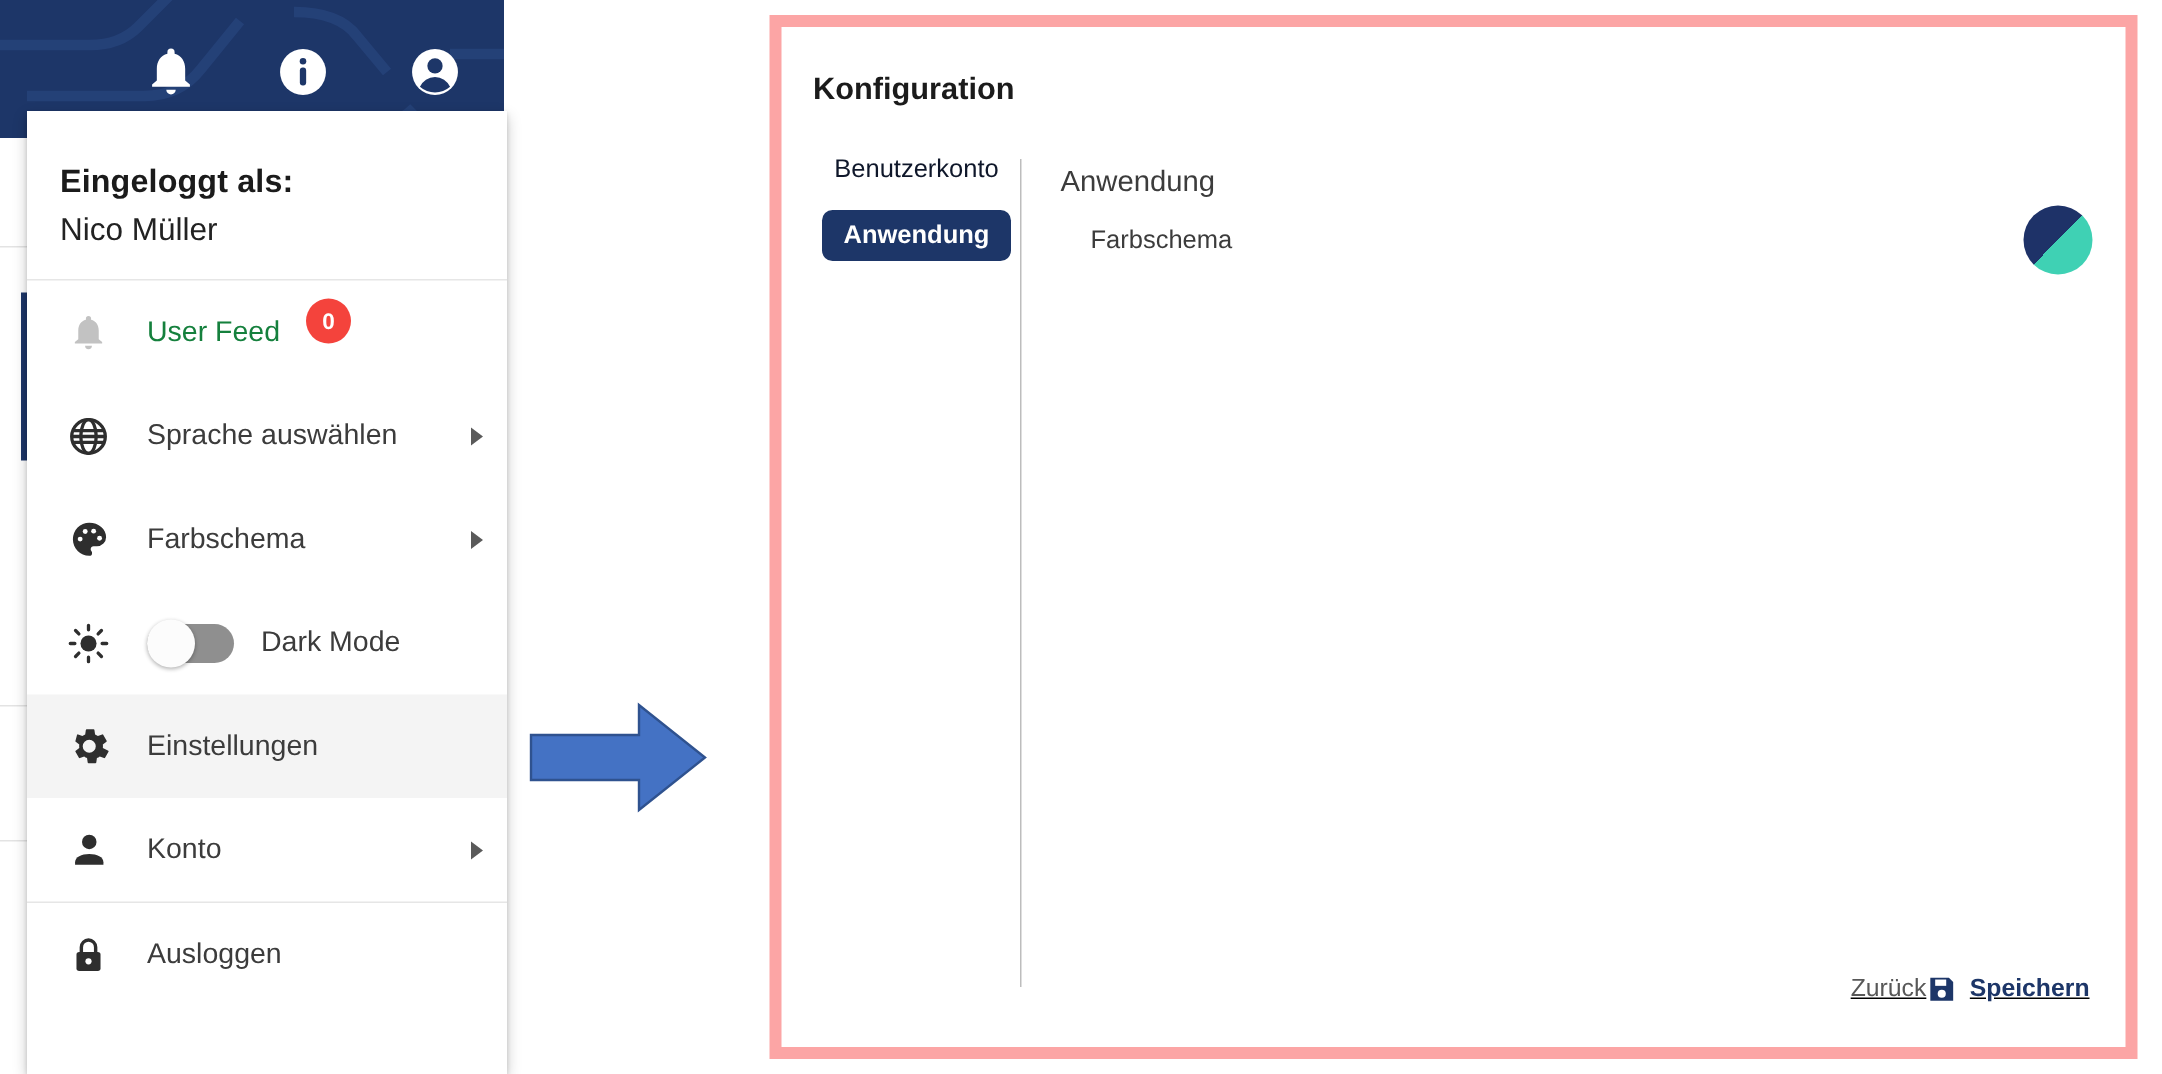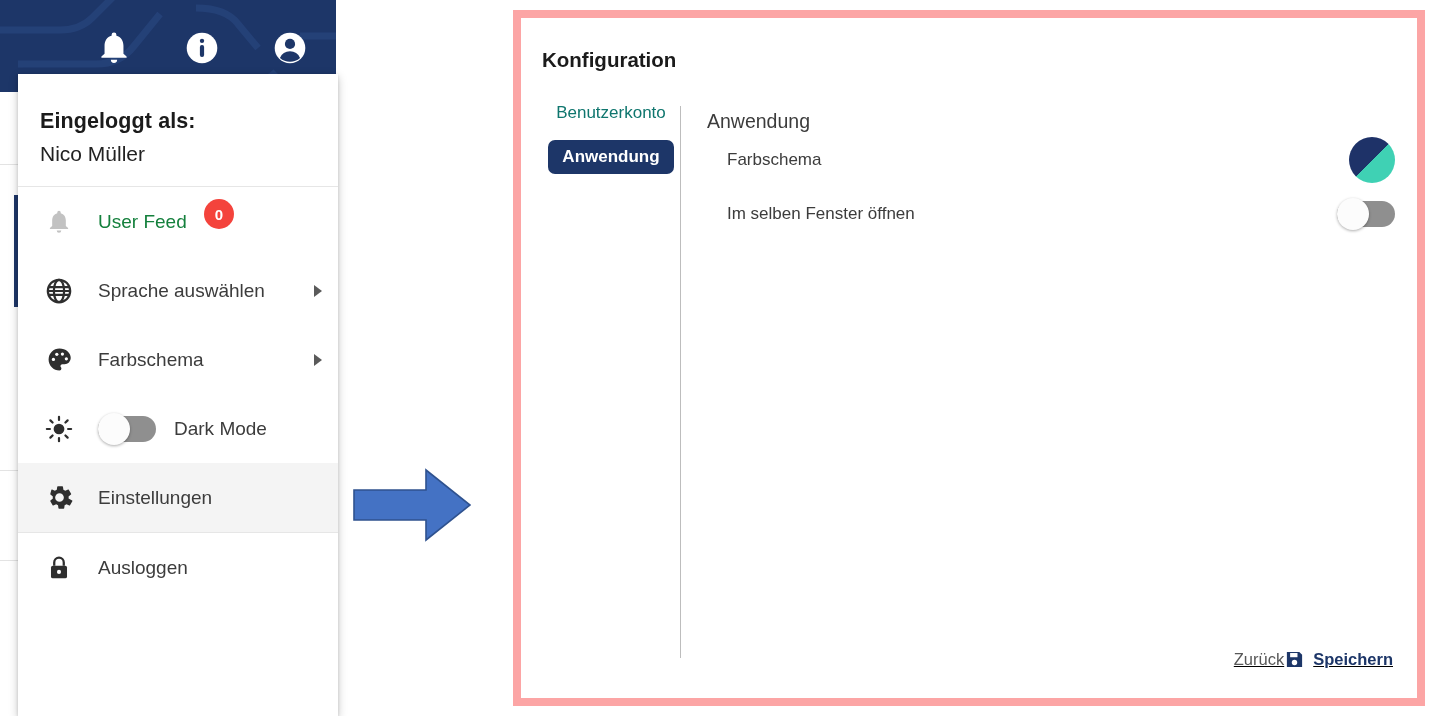--- a/index.html
+++ b/index.html
@@ -106,21 +106,21 @@
   .dlg-title{
     position:absolute;left:21px;top:30px;
     font-size:20.5px;font-weight:bold;color:#1b1b1b;
   }
   .dlg-body{position:absolute;left:0;top:78px;right:0;bottom:74px;}
   .dlg-nav{
     position:absolute;left:21px;top:0;width:138px;
     display:flex;flex-direction:column;align-items:center;gap:10px;
   }
   .nav-item{
-    font-size:17px;color:#0f766e;padding:7px 14px;border-radius:7px;
+    font-size:17px;color:#0f172a;padding:7px 14px;border-radius:7px;
     white-space:nowrap;
   }
   .nav-item.active{background:#1d3668;color:#ffffff;font-weight:bold;}
   .dlg-divider{
     position:absolute;left:159px;top:10px;width:1px;height:552px;
     background:#bdbdbd;
   }
   .dlg-pane{position:absolute;left:186px;top:0;right:22px;}
   .pane-title{font-size:19.5px;color:#3c3c3c;margin:14px 0 0 0;}
   .pref-row{
@@ -246,20 +246,30 @@
 
     <div class="mi hl">
       <span class="mi-ico">
         <svg width="29" height="29" viewBox="0 0 24 24">
           <path fill="#2e2e2e" d="M19.5 12.9c.04-.3.06-.6.06-.9s-.02-.6-.07-.9l2-1.54a.48.48 0 0 0 .11-.6l-1.9-3.28a.48.48 0 0 0-.58-.21l-2.35.94a7 7 0 0 0-1.55-.9l-.36-2.5a.47.47 0 0 0-.47-.4h-3.8a.47.47 0 0 0-.47.4l-.36 2.5c-.56.23-1.08.54-1.55.9l-2.35-.94a.48.48 0 0 0-.58.21L4.4 8.96a.47.47 0 0 0 .11.6l2 1.54c-.05.3-.08.6-.08.9s.03.6.08.9l-2 1.54a.47.47 0 0 0-.11.6l1.9 3.28c.12.21.37.29.58.21l2.35-.94c.47.37 1 .67 1.55.9l.36 2.5c.03.23.23.4.47.4h3.8c.24 0 .44-.17.47-.4l.36-2.5c.56-.23 1.08-.53 1.55-.9l2.35.94c.21.08.46 0 .58-.21l1.9-3.28a.48.48 0 0 0-.11-.6zM12 15.6A3.6 3.6 0 1 1 12 8.4a3.6 3.6 0 0 1 0 7.2z"></path>
         </svg>
       </span>
       <span class="mi-lbl">Einstellungen</span>
     </div>
 
+    <div class="mi">
+      <span class="mi-ico">
+        <svg width="27" height="27" viewBox="0 0 24 24">
+          <circle cx="12" cy="7.4" r="4.3" fill="#2e2e2e"></circle>
+          <path fill="#2e2e2e" d="M3.6 19.4c0-3.1 3.8-4.9 8.4-4.9s8.4 1.8 8.4 4.9v1.5H3.6z"></path>
+        </svg>
+      </span>
+      <span class="mi-lbl">Konto</span>
+      <span class="mi-caret"></span>
+    </div>
 
     <div class="menu-sep"></div>
 
     <div class="mi">
       <span class="mi-ico">
         <svg width="26" height="26" viewBox="0 0 24 24">
           <path fill="none" stroke="#2e2e2e" stroke-width="2.1" d="M7.6 10V6.9a4.4 4.4 0 0 1 8.8 0V10"></path>
           <rect x="4.6" y="9.9" width="14.8" height="11.6" rx="1.7" fill="#2e2e2e"></rect>
           <circle cx="12" cy="15.6" r="1.9" fill="#ffffff"></circle>
         </svg>
@@ -286,28 +296,20 @@
       <div class="dlg-pane">
         <div class="pane-title">Anwendung</div>
 
         <div class="pref-row">
           <span class="pref-lbl">Farbschema</span>
           <span class="pref-ctl">
             <span class="swatch"></span>
           </span>
         </div>
 
-        <div class="pref-row">
-          <span class="pref-lbl">Im selben Fenster öffnen</span>
-          <span class="pref-ctl">
-            <span class="tgl">
-              <span class="knob"></span>
-            </span>
-          </span>
-        </div>
       </div>
     </div>
 
     <div class="dlg-footer">
       <span class="btn-back">Zurück</span>
       <span class="btn-save">
         <svg class="save-ico" viewBox="0 0 24 24">
           <path fill="#1d3668" d="M3.3 3.3h14.2L20.7 6.5v14.2H3.3z"></path>
           <rect x="7" y="4.6" width="8.4" height="4.8" fill="#ffffff"></rect>
           <circle cx="12" cy="15.4" r="3.1" fill="#ffffff"></circle>

